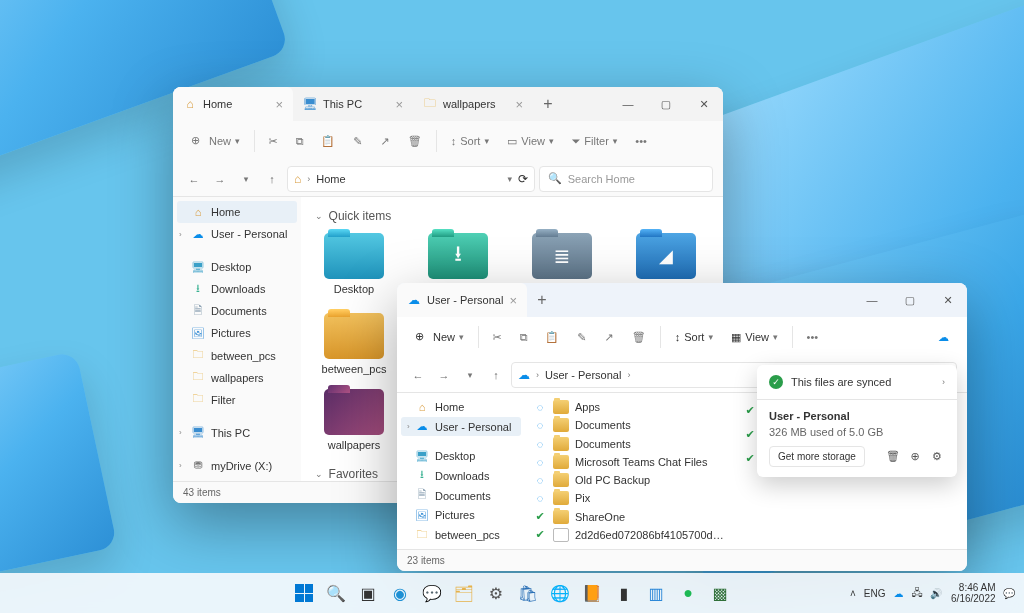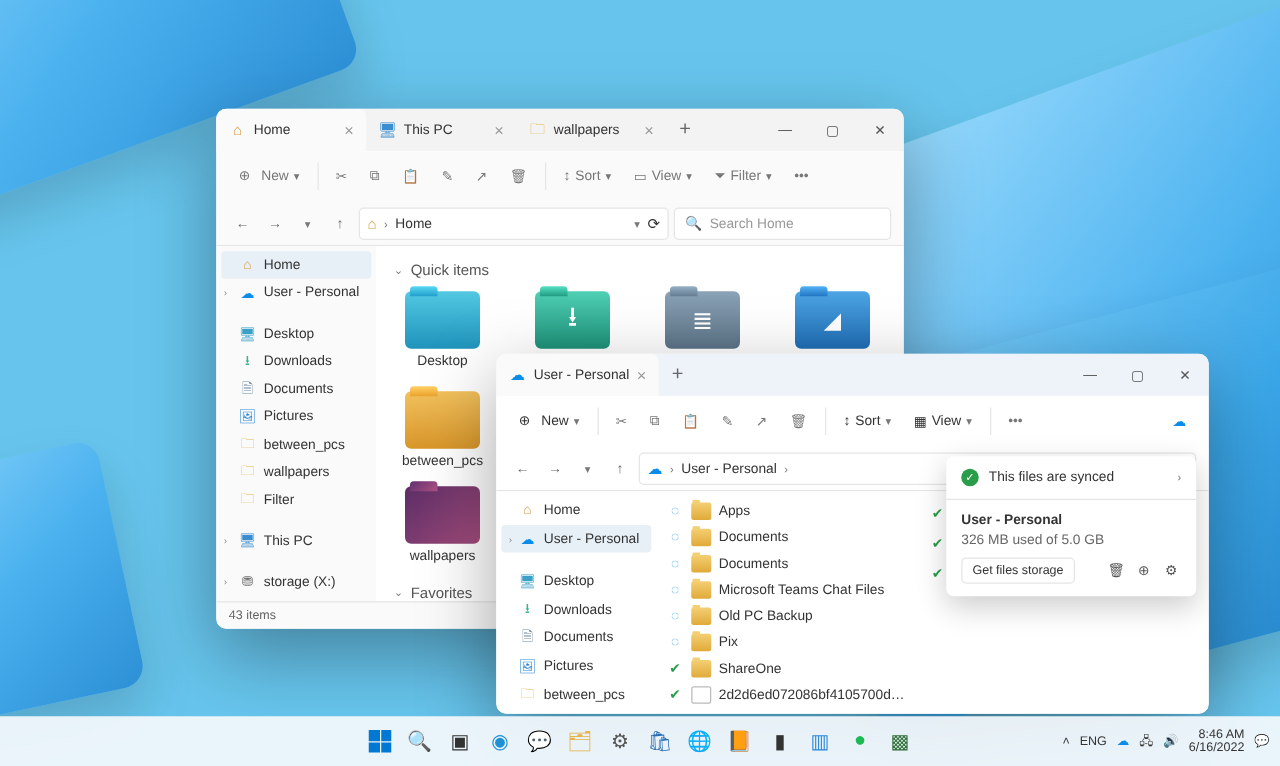--- a/index.html
+++ b/index.html
@@ -223,21 +223,21 @@
       <div class="sgap"></div>
       <div class="sitem">
           <span class="caret">›</span>
           <span class="sic i-pc">🖥</span>
           <span>This PC</span>
         </div>
       <div class="sgap"></div>
       <div class="sitem">
           <span class="caret">›</span>
           <span class="sic" style="color:#777">⛃</span>
-          <span>storage (X:)</span>
+          <span>myDrive (X:)</span>
         </div>
     </div>
 
     <div class="main">
       <div class="sect">
           <span class="chev">⌄</span>
           <span>Quick items</span>
         </div>
       <div class="grid">
         <div class="gitem">
@@ -422,32 +422,35 @@
           </div>
         <div class="fitem">
             <span class="st gr">✔</span>
             <span style="color:#555;font-size:10px;">👤</span>
             <span class="fic xl"></span>
             <span>Book.xlsx</span>
           </div>
       </div>
     </div>
   </div>
+  <div class="status">
+      <span>23 items</span>
+    </div>
 
   <div class="popover">
     <div class="row1">
       <span class="chk">✓</span>
       <span>This files are synced</span>
       <span style="margin-left:auto" class="chev">›</span>
     </div>
     <hr>
     <div style="font-weight:600;margin-bottom:4px;">User - Personal</div>
     <div style="color:#666">326 MB used of 5.0 GB</div>
     <div class="btnrow">
-      <span class="linkbtn">Get files storage</span>
+      <span class="linkbtn">Get more storage</span>
       <span style="display:flex;gap:6px;">
         <span class="smic">🗑</span>
         <span class="smic">⊕</span>
         <span class="smic">⚙</span>
       </span>
     </div>
   </div>
 </div>
 
 <div class="taskbar">

